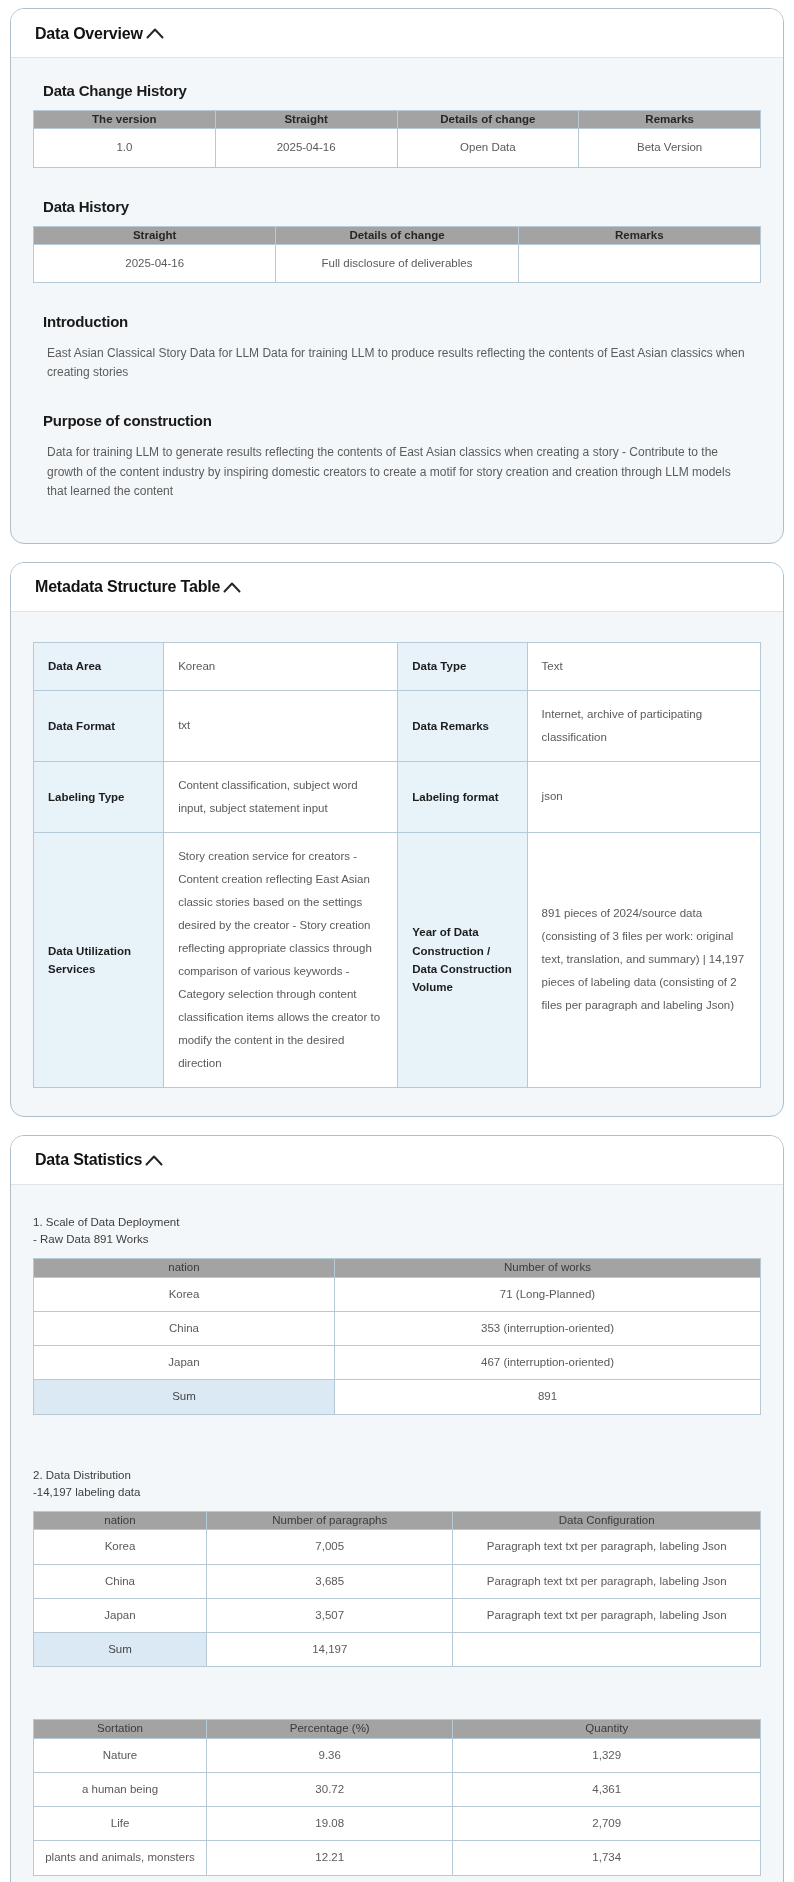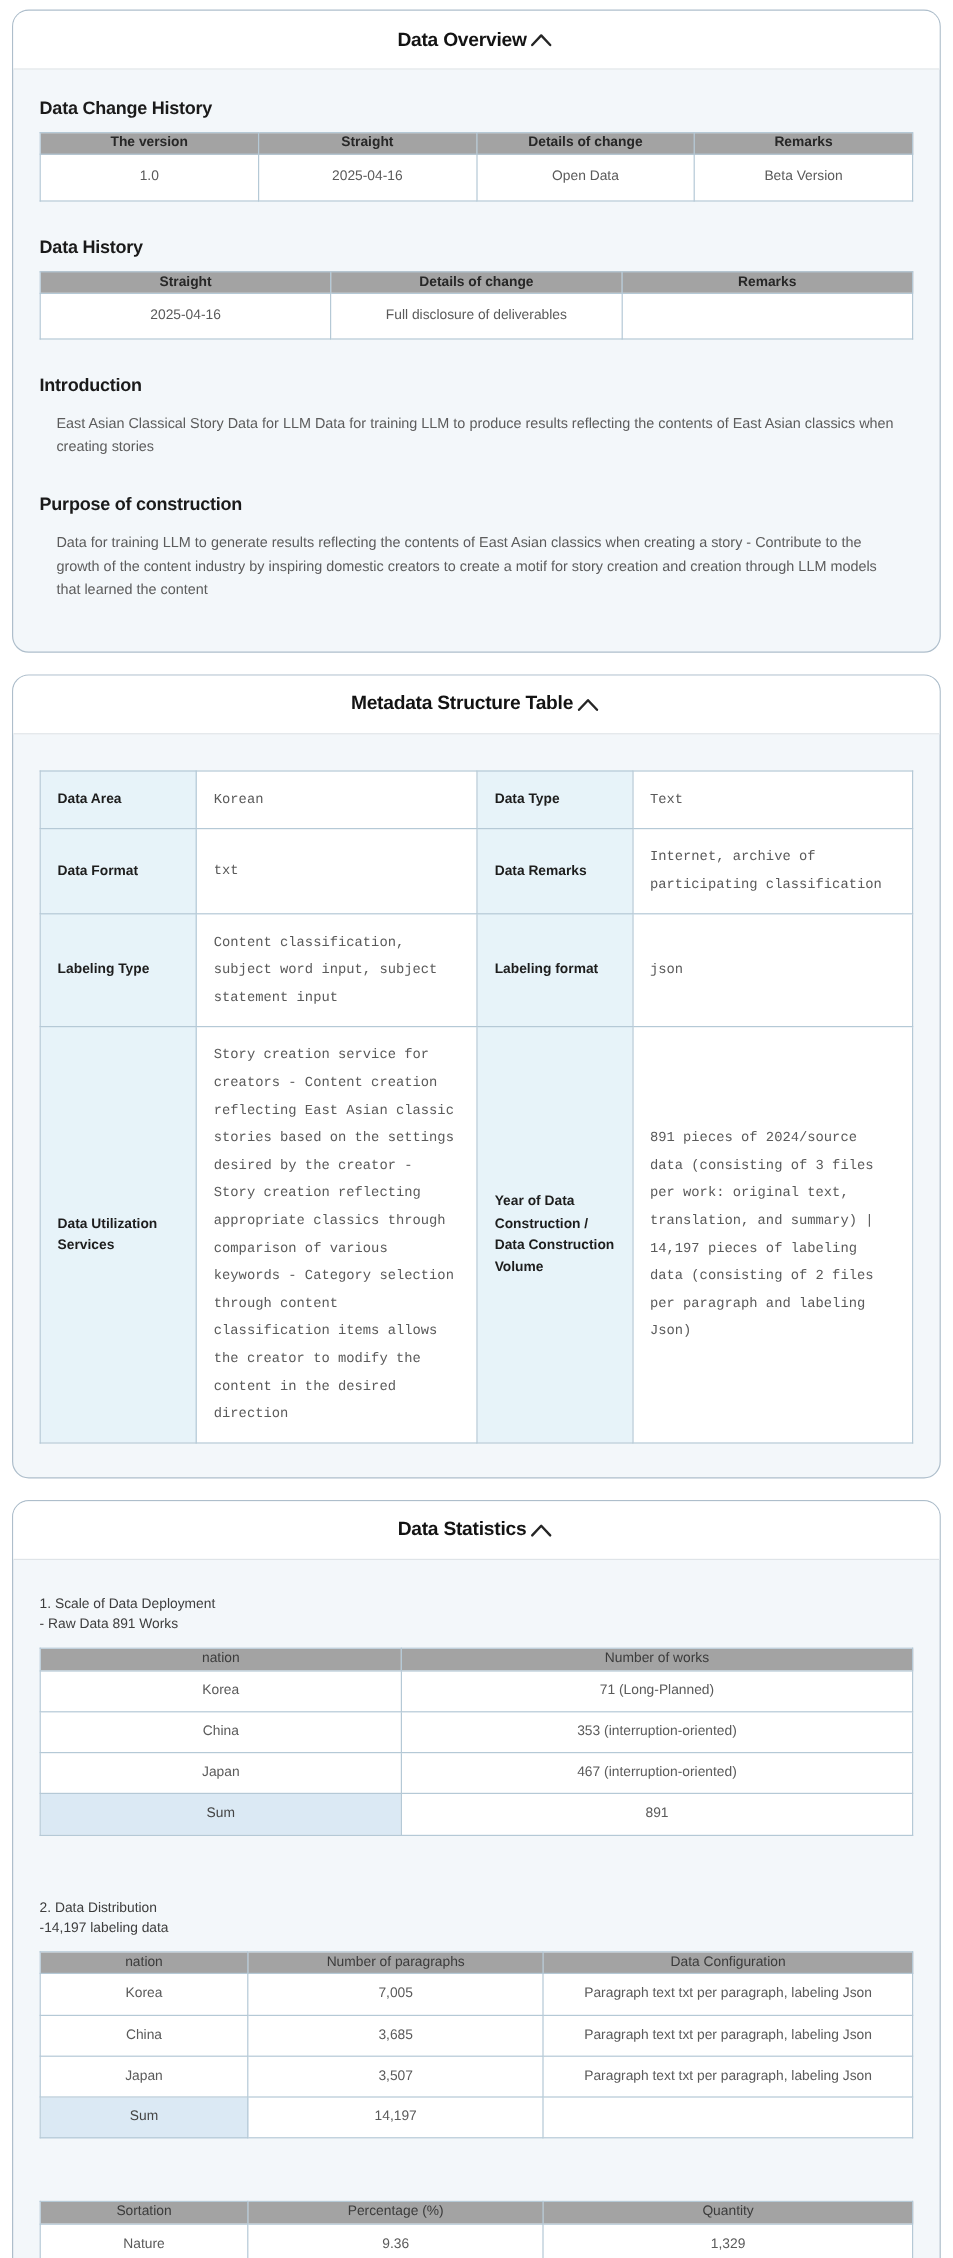--- a/index.html
+++ b/index.html
@@ -16,21 +16,21 @@
     border: 1px solid #aebecb;
     border-radius: 14px;
     background: #f3f7fa;
     overflow: hidden;
     margin-bottom: 18px;
   }
   .card-header {
     background: #ffffff;
     display: flex;
     align-items: center;
-    justify-content: center;
+    justify-content: flex-start;
     padding: 14px 24px 13px 24px;
     border-bottom: 1px solid #dfe4e8;
   }
   .card-title {
     font-size: 16px;
     font-weight: bold;
     color: #131313;
     letter-spacing: -0.2px;
   }
   .chevron-btn {
@@ -40,21 +40,21 @@
     cursor: pointer;
     line-height: 0;
   }
   .card-body { padding: 24px 22px 28px 22px; }
 
   
   .section-heading {
     font-size: 15px;
     font-weight: bold;
     color: #1a1a1a;
-    margin: 0 0 11px 0;
+    margin: 0 0 11px 10px;
     letter-spacing: -0.2px;
   }
   .mt-gap { margin-top: 30px; }
   .section-text {
     font-size: 12px;
     color: #5c5c5c;
     line-height: 1.6;
     margin: 14px;
   }
   .table-caption {
@@ -99,21 +99,20 @@
     font-weight: bold;
     text-align: left;
     padding: 12px 14px;
     line-height: 1.6;
   }
   table.meta td.meta-value {
     text-align: left;
     padding: 12px 14px;
     line-height: 2.0;
     color: #5a5a5a;
-    font-family: Liberation Mono, monospace;
   }
 
   .tbl-margin-b { margin-bottom: 30px; }
   .stats-gap { margin-bottom: 52px; }
 </style>
 </head>
 <body>
 
 <div class="page">
 

